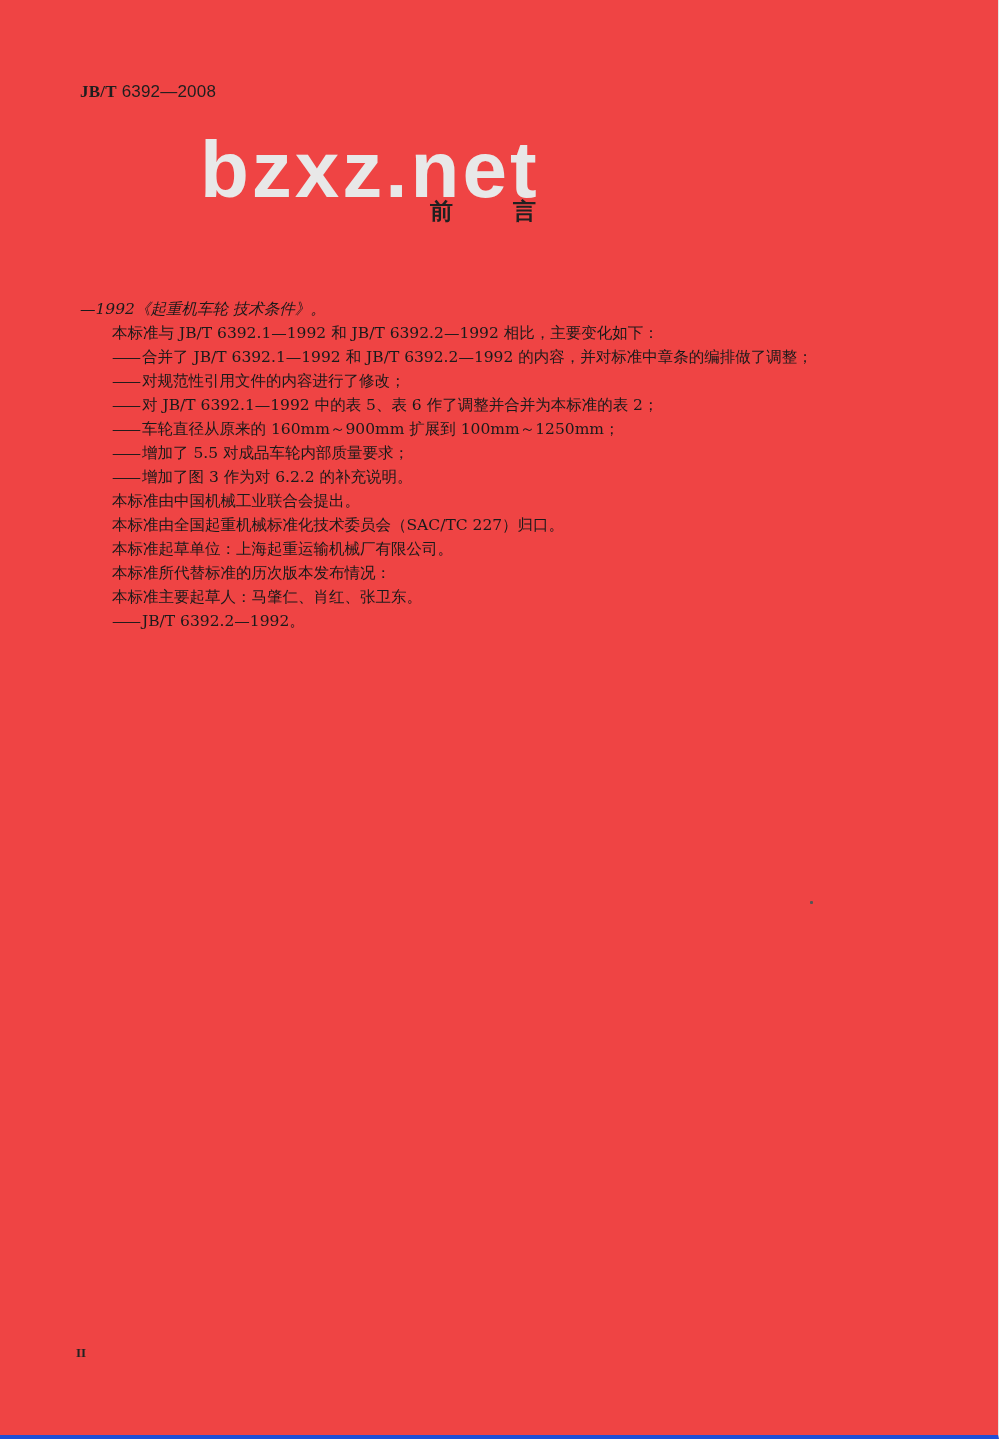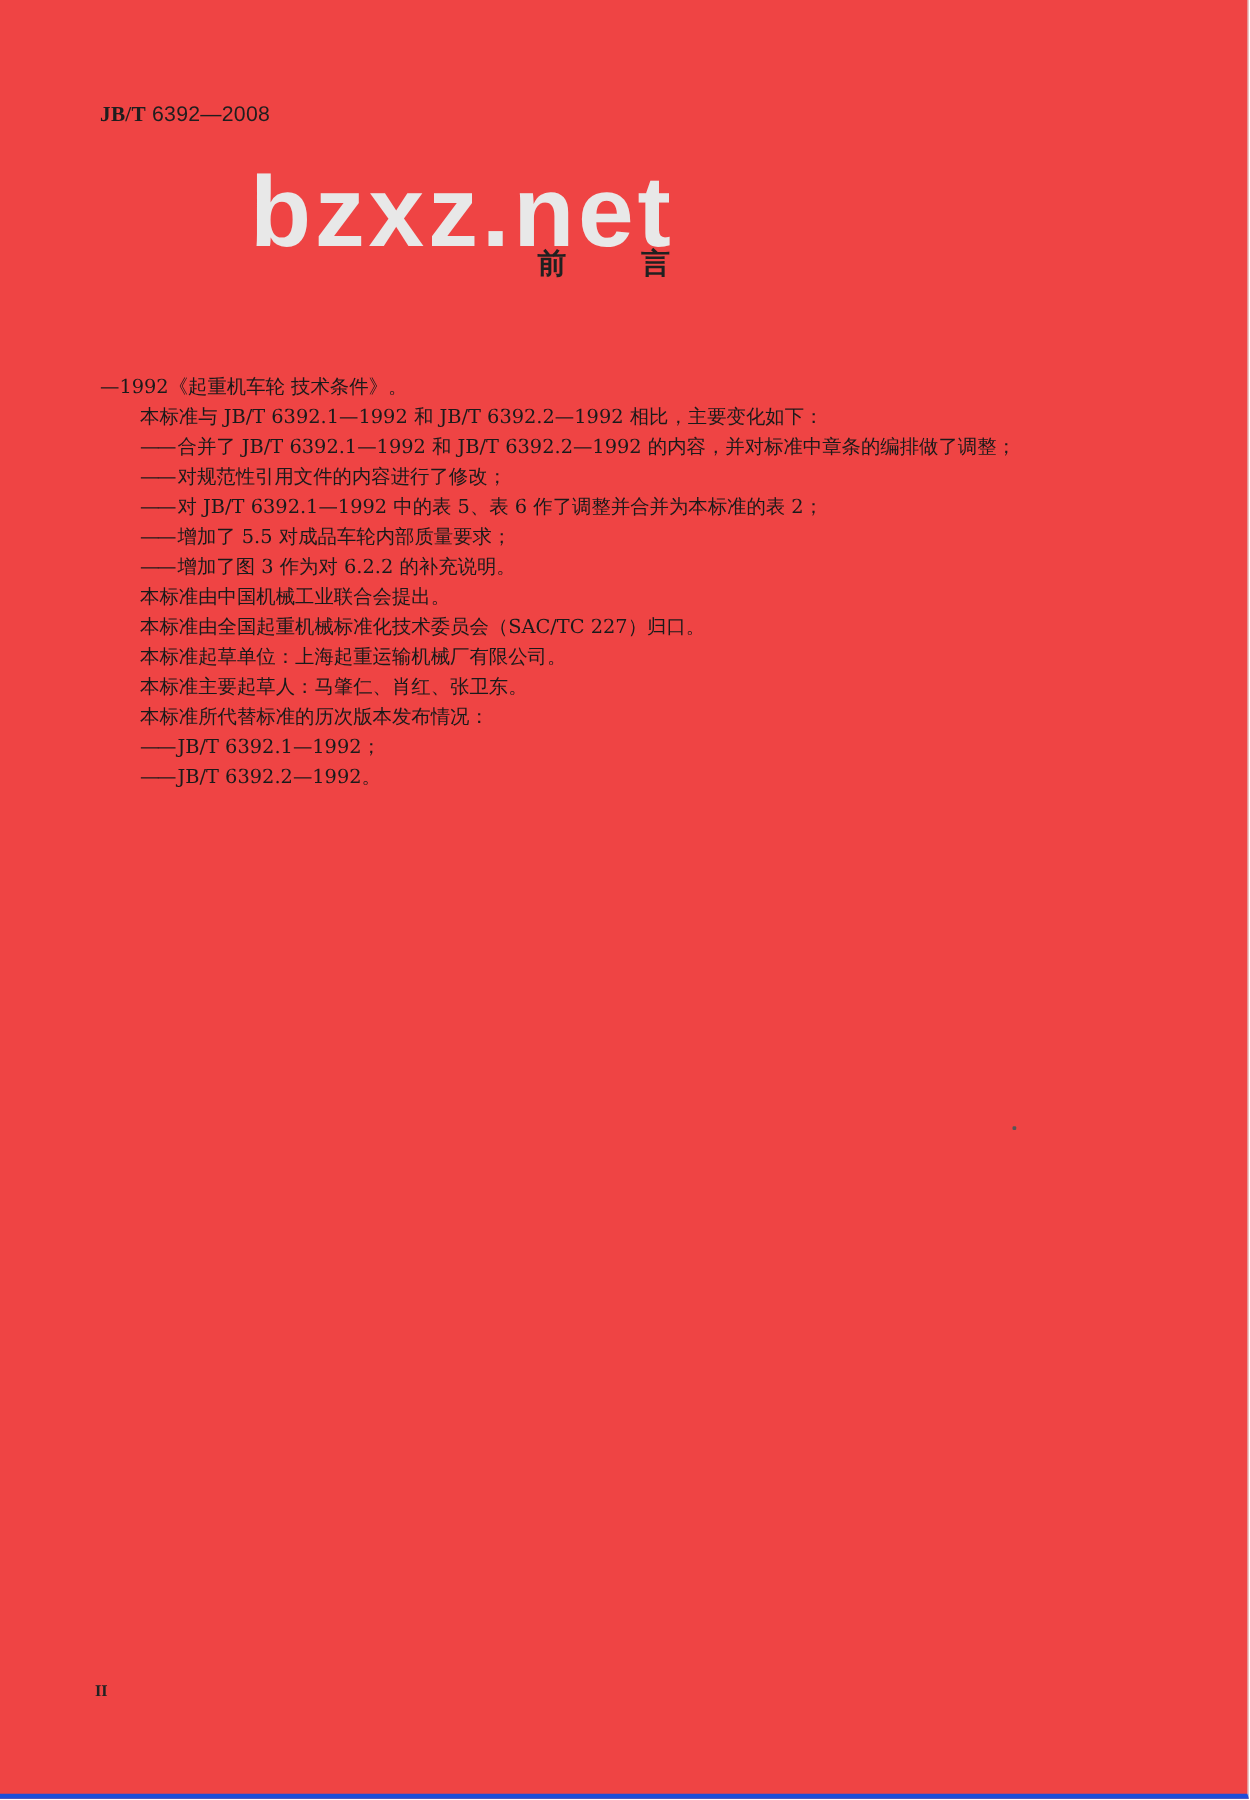--- a/index.html
+++ b/index.html
@@ -70,20 +70,21 @@
       font-size: 15.5px;
       line-height: 24px;
       color: #1a1a1a;
     }
     .para {
       margin: 0;
       text-indent: 32px;
     }
     .para.cont {
       text-indent: 0;
+      font-style: italic;
     }
     .dash-item {
       margin: 0;
       padding-left: 62px;
       text-indent: -30px;
     }
     .dash {
       display: inline-block;
       width: 30px;
       text-indent: 0;
@@ -122,32 +123,32 @@
   <div class="foreword-title">前言</div>
 
   <div class="body-text">
     <p class="para cont">—1992《起重机车轮    技术条件》。</p>
     <p class="para">本标准与 JB/T 6392.1—1992 和 JB/T 6392.2—1992 相比，主要变化如下：</p>
 
     <div>
       <p class="dash-item"><span class="dash">——</span><span>合并了 JB/T 6392.1—1992 和 JB/T 6392.2—1992 的内容，并对标准中章条的编排做了调整；</span></p>
       <p class="dash-item"><span class="dash">——</span><span>对规范性引用文件的内容进行了修改；</span></p>
       <p class="dash-item"><span class="dash">——</span><span>对 JB/T 6392.1—1992 中的表 5、表 6 作了调整并合并为本标准的表 2；</span></p>
+      <p class="dash-item"><span class="dash">——</span><span>车轮直径从原来的 160mm～900mm 扩展到 100mm～1250mm；</span></p>
       <p class="dash-item"><span class="dash">——</span><span>增加了 5.5 对成品车轮内部质量要求；</span></p>
       <p class="dash-item"><span class="dash">——</span><span>增加了图 3 作为对 6.2.2 的补充说明。</span></p>
     </div>
 
     <p class="para">本标准由中国机械工业联合会提出。</p>
     <p class="para">本标准由全国起重机械标准化技术委员会（SAC/TC 227）归口。</p>
     <p class="para">本标准起草单位：上海起重运输机械厂有限公司。</p>
+    <p class="para">本标准所代替标准的历次版本发布情况：</p>
     <p class="para">本标准主要起草人：马肇仁、肖红、张卫东。</p>
-    <p class="para">本标准所代替标准的历次版本发布情况：</p>
 
     <div>
-      <p class="dash-item"><span class="dash">——</span><span>JB/T 6392.1—1992；</span></p>
       <p class="dash-item"><span class="dash">——</span><span>JB/T 6392.2—1992。</span></p>
     </div>
   </div>
 
   <div class="stray-dot"></div>
 
   <div class="page-num">II</div>
 </div>
 
 </body></html>

